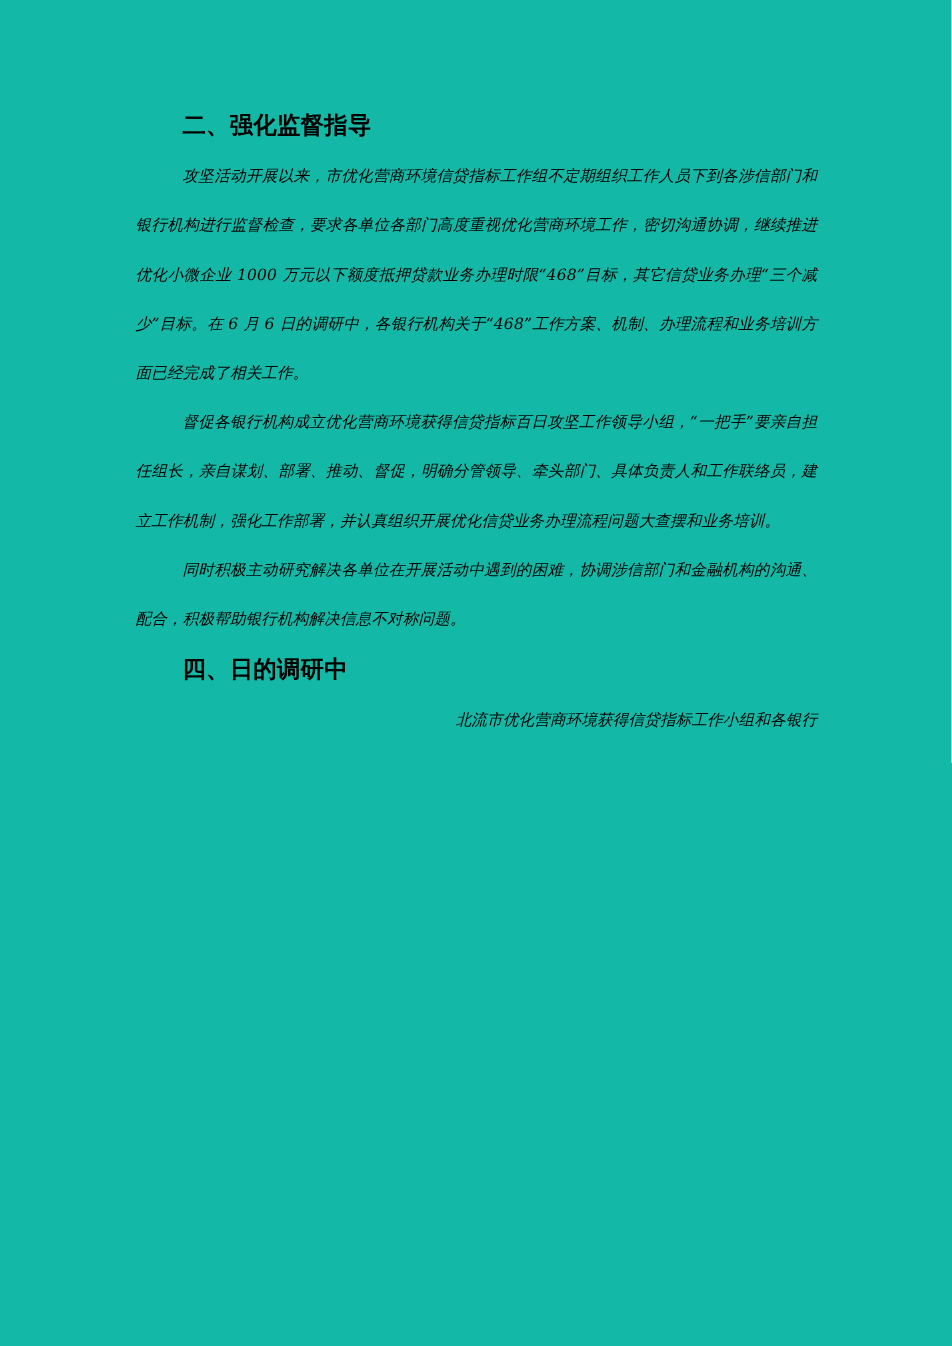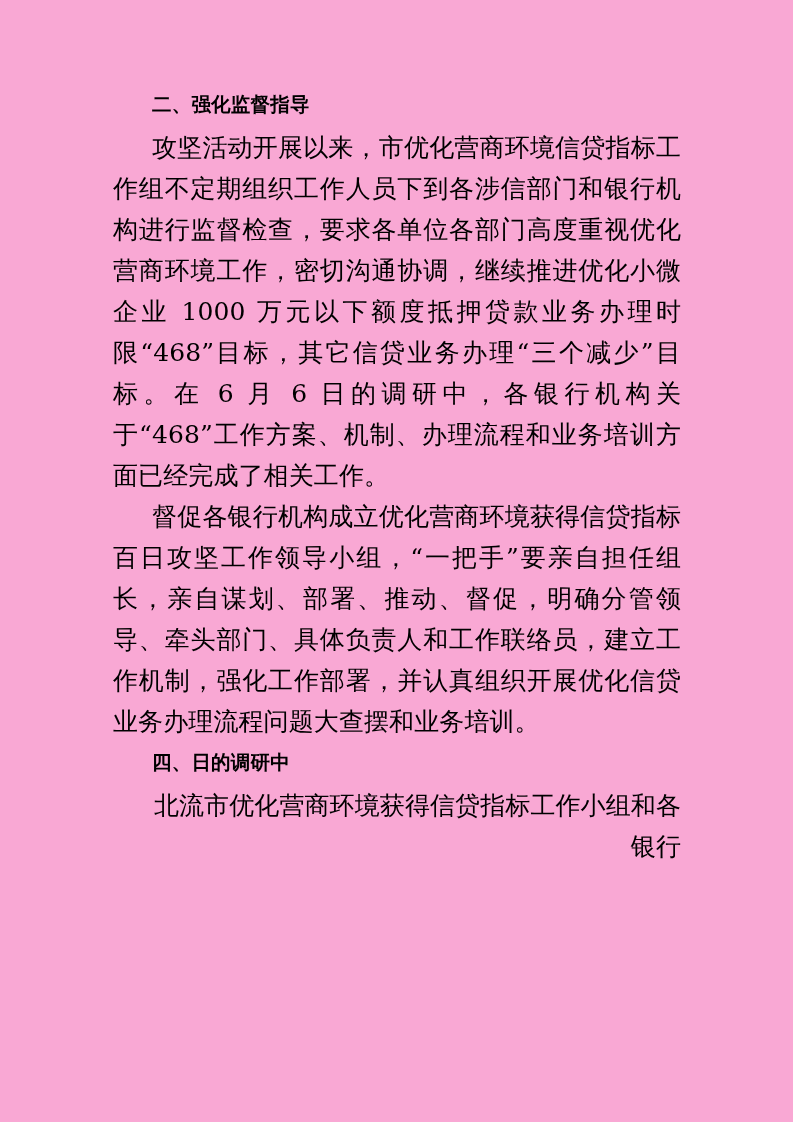--- a/index.html
+++ b/index.html
@@ -14,64 +14,66 @@
     color: #000000;
     position: relative;
     overflow: hidden;
   }
   .page {
     position: absolute;
     top: 0;
     left: 0;
     width: 793px;
     height: 1122px;
-    background: #f9a8d4;
+    background: #14b8a6;
   }
   .content {
     position: absolute;
     left: 113px;
     top: 84px;
     width: 568px;
   }
   .heading {
     font-family: "DejaVu Sans", "Liberation Sans", sans-serif;
     font-weight: bold;
     font-size: 19.5px;
     line-height: 41px;
     letter-spacing: 0.2px;
     text-indent: 39px;
     margin: 0 0 2px 0;
     text-align: justify;
     text-justify: inter-ideograph;
   }
   .para {
-    font-size: 25px;
+    font-size: 13px;
     line-height: 41px;
     letter-spacing: 0.1px;
     text-indent: 39px;
     margin: 0;
     text-align: justify;
     text-justify: inter-ideograph;
+    font-style: italic;
   }
   .para:last-child {
     text-align: right;
   }
 </style>
 </head>
 <body>
 
 <div class="page">
   <div class="content">
 
     <p class="heading">二、强化监督指导</p>
 
     <p class="para">攻坚活动开展以来，市优化营商环境信贷指标工作组不定期组织工作人员下到各涉信部门和银行机构进行监督检查，要求各单位各部门高度重视优化营商环境工作，密切沟通协调，继续推进优化小微企业 1000 万元以下额度抵押贷款业务办理时限“468”目标，其它信贷业务办理“三个减少”目标。在 6 月 6 日的调研中，各银行机构关于“468”工作方案、机制、办理流程和业务培训方面已经完成了相关工作。</p>
 
     <p class="para">督促各银行机构成立优化营商环境获得信贷指标百日攻坚工作领导小组，“一把手”要亲自担任组长，亲自谋划、部署、推动、督促，明确分管领导、牵头部门、具体负责人和工作联络员，建立工作机制，强化工作部署，并认真组织开展优化信贷业务办理流程问题大查摆和业务培训。</p>
 
+    <p class="para">同时积极主动研究解决各单位在开展活动中遇到的困难，协调涉信部门和金融机构的沟通、配合，积极帮助银行机构解决信息不对称问题。</p>
 
 
 
     <p class="heading">四、日的调研中</p>
 
     <p class="para">北流市优化营商环境获得信贷指标工作小组和各银行</p>
 
   </div>
 </div>
 

